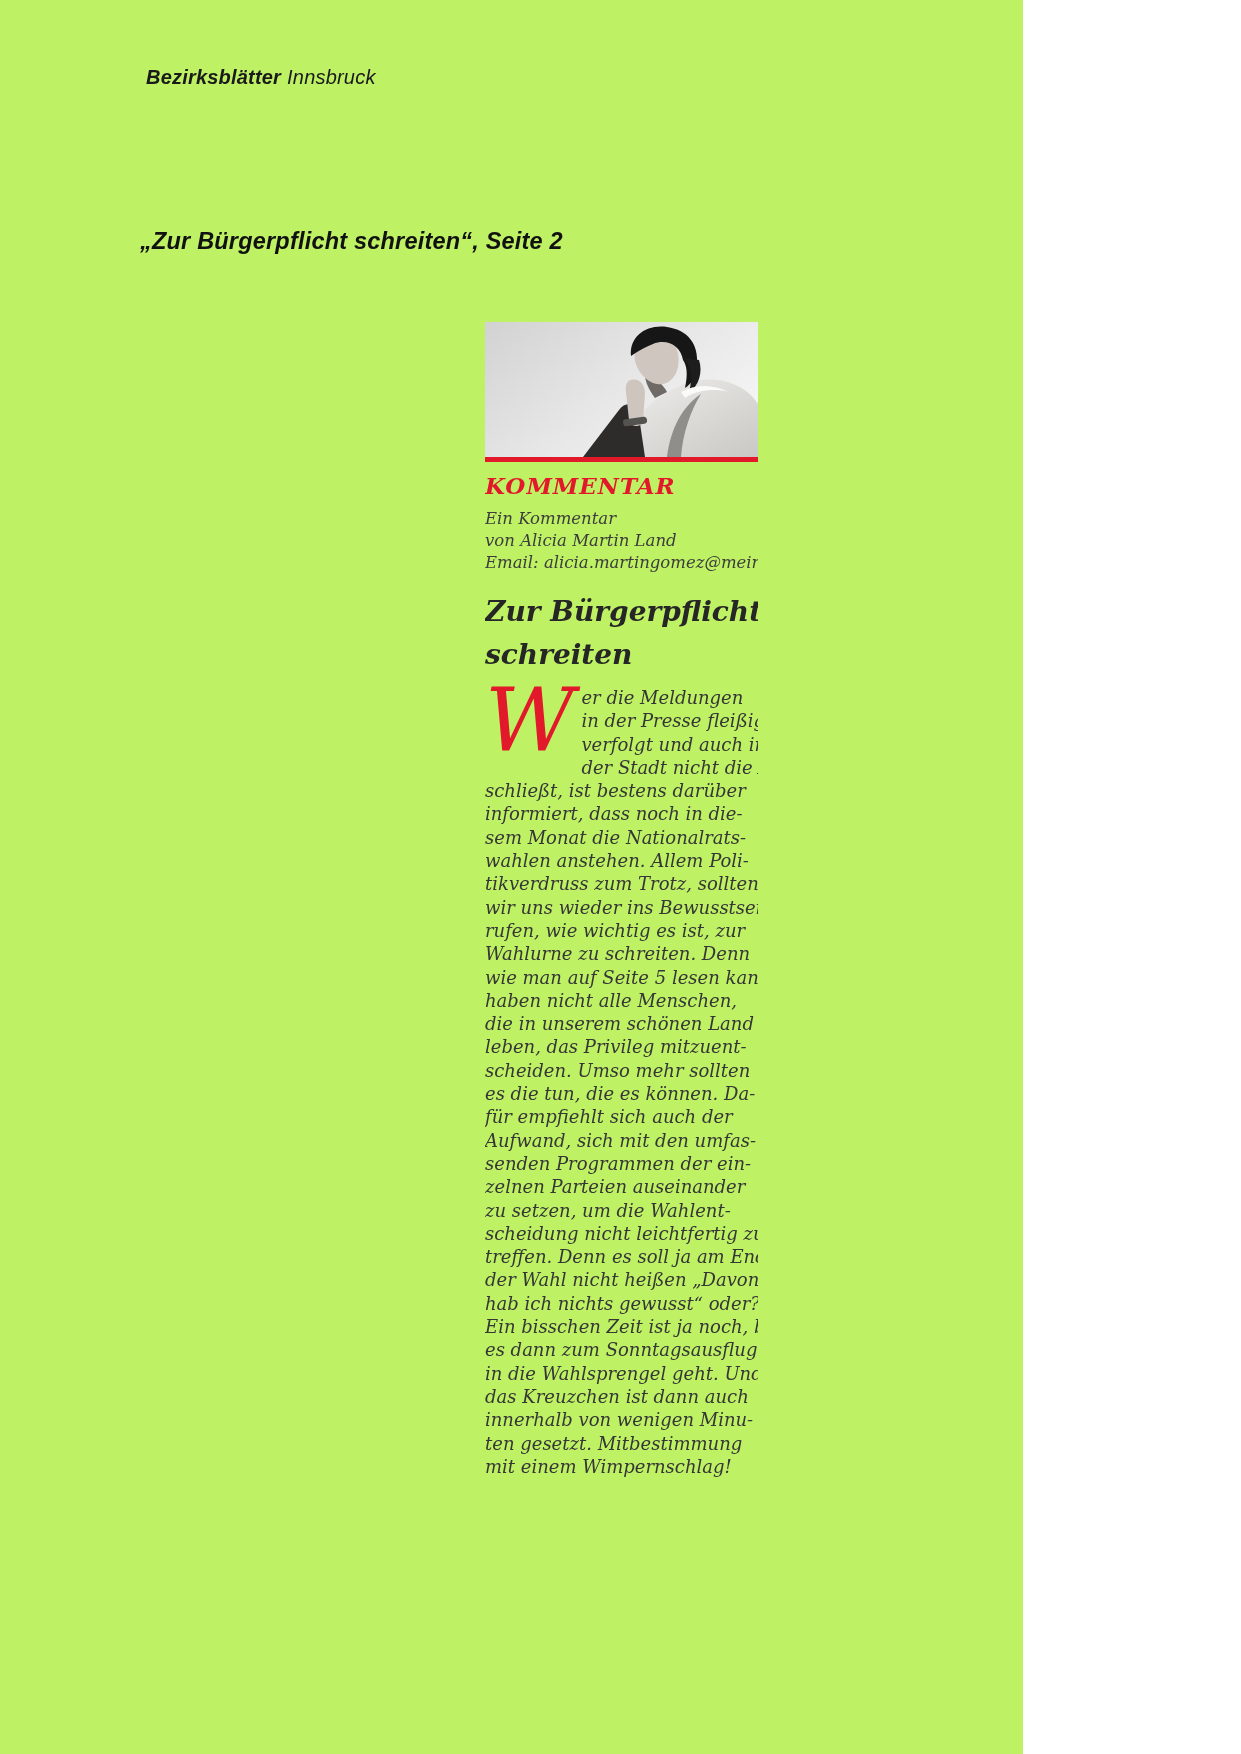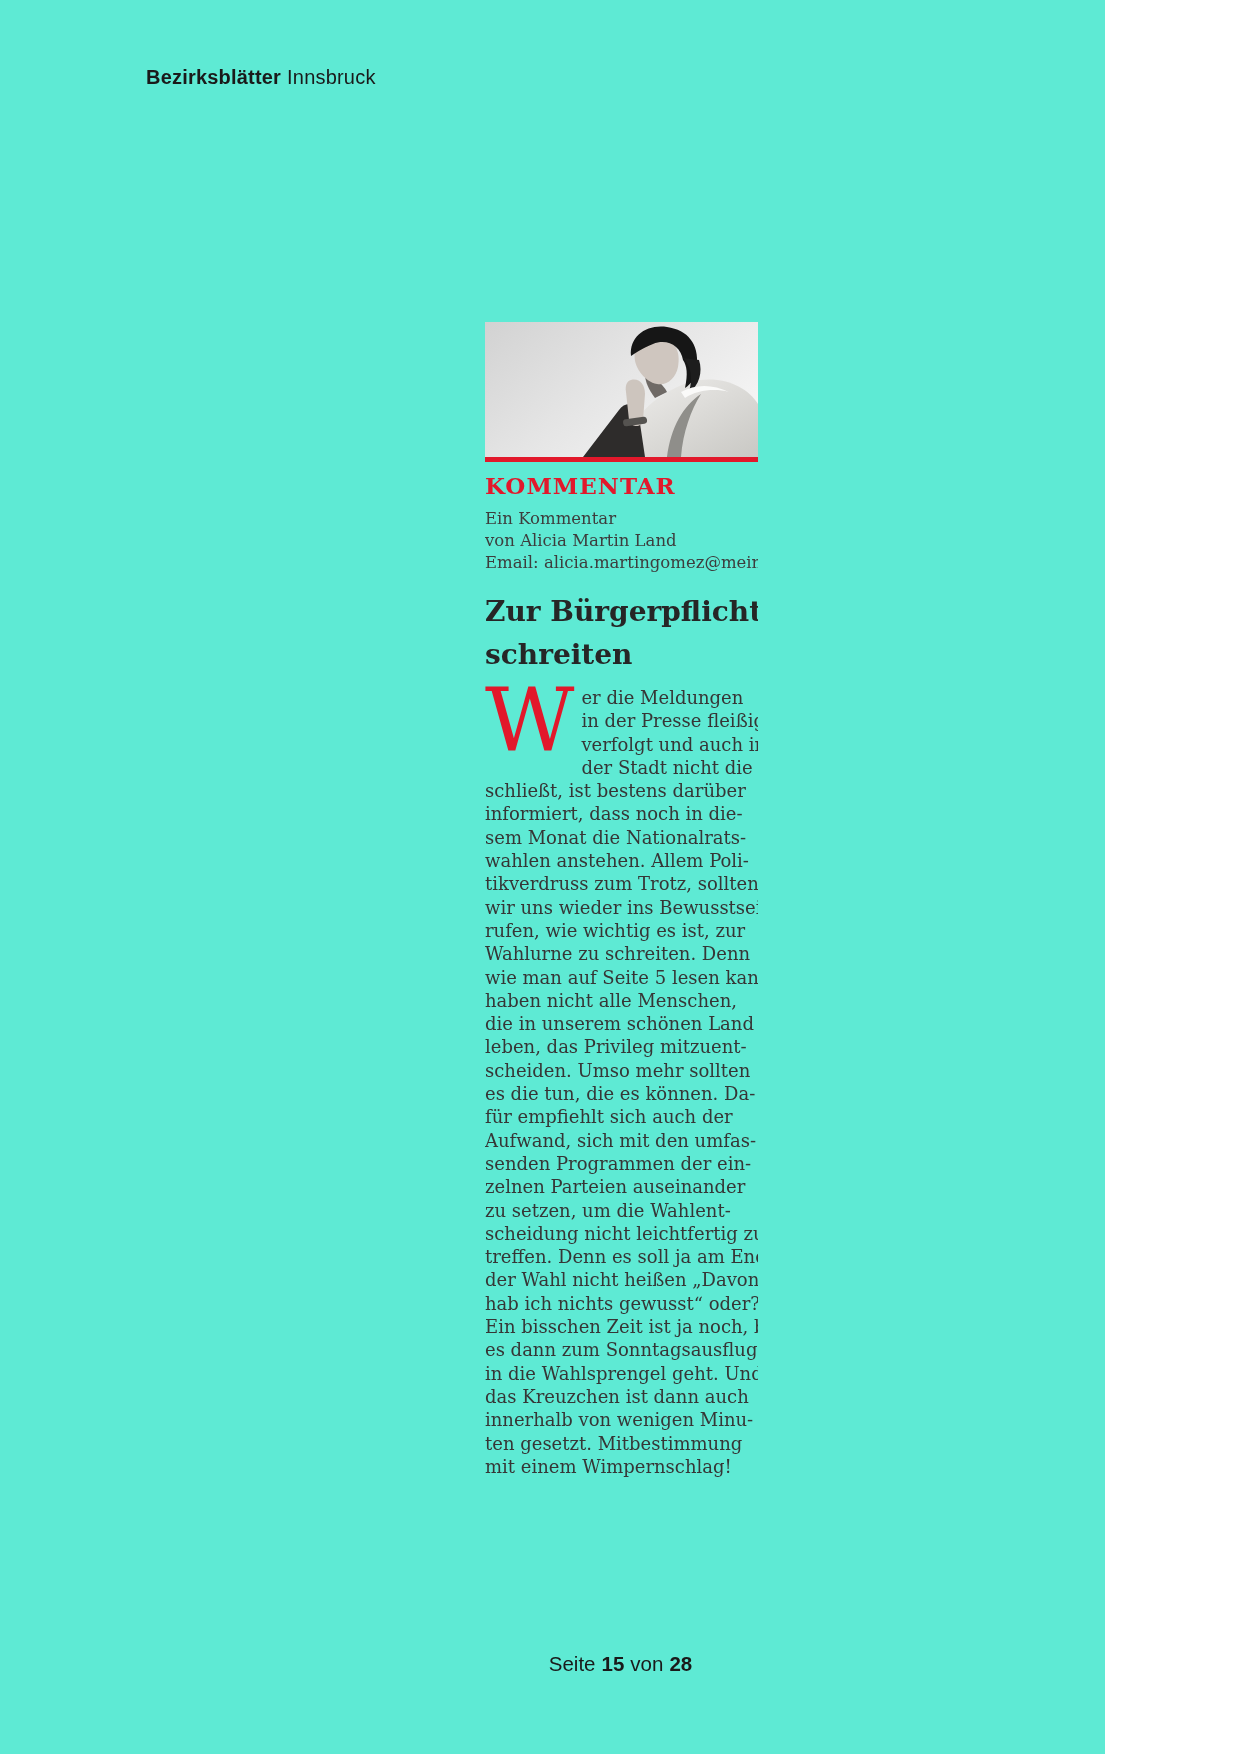--- a/index.html
+++ b/index.html
@@ -1,23 +1,24 @@
 <!DOCTYPE html>
 <html style="--red: #e2182b;"><head>
 <meta charset="utf-8">
 <style>
   :root{ --red:#e2182b; }
   *{ margin:0; padding:0; box-sizing:border-box; }
   html,body{ background:#ffffff; }
   .page{
     position:relative;
-    width:1105px; height:1754px;
-    background:#5eead4;
+    width:1023px; height:1754px;
+    background:#bef264;
     font-family:"Liberation Sans", sans-serif;
     overflow:hidden;
+    font-style:italic;
   }
   
   .doc-header{
     position:absolute; left:146px; top:66px;
     font-size:20px; color:#1a1a1a; letter-spacing:0.2px;
   }
   .doc-header .brand{ font-weight:bold; margin-right:6px; }
   
   .doc-title{
     position:absolute; left:140px; top:228px;
@@ -86,20 +87,21 @@
   .doc-footer span{ margin:0 3px; }
   .doc-footer .num{ font-weight:bold; }
 </style>
 </head>
 <body>
 
 <div class="page">
 
   <div class="doc-header"><span class="brand">Bezirksblätter</span><span>Innsbruck</span></div>
 
+  <div class="doc-title">„Zur Bürgerpflicht schreiten“, Seite 2</div>
 
   <div class="clipping">
 
     <svg class="photo" viewBox="0 0 273 135" xmlns="http://www.w3.org/2000/svg" aria-hidden="true">
       <defs>
         <linearGradient id="bgGrad" x1="0" y1="0" x2="1" y2="0.6">
           <stop offset="0" stop-color="#d2d2d2"></stop>
           <stop offset="0.55" stop-color="#e6e6e6"></stop>
           <stop offset="1" stop-color="#f4f4f4"></stop>
         </linearGradient>
@@ -171,15 +173,14 @@
 Ein bisschen Zeit ist ja noch, bis
 es dann zum Sonntagsausflug
 in die Wahlsprengel geht. Und
 das Kreuzchen ist dann auch
 innerhalb von wenigen Minu-
 ten gesetzt. Mitbestimmung
 mit einem Wimpernschlag!</span></div>
 
   </div>
 
-  <div class="doc-footer"><span>Seite</span><span class="num">15</span><span>von</span><span class="num">28</span></div>
 
 </div>
 
 </body></html>

